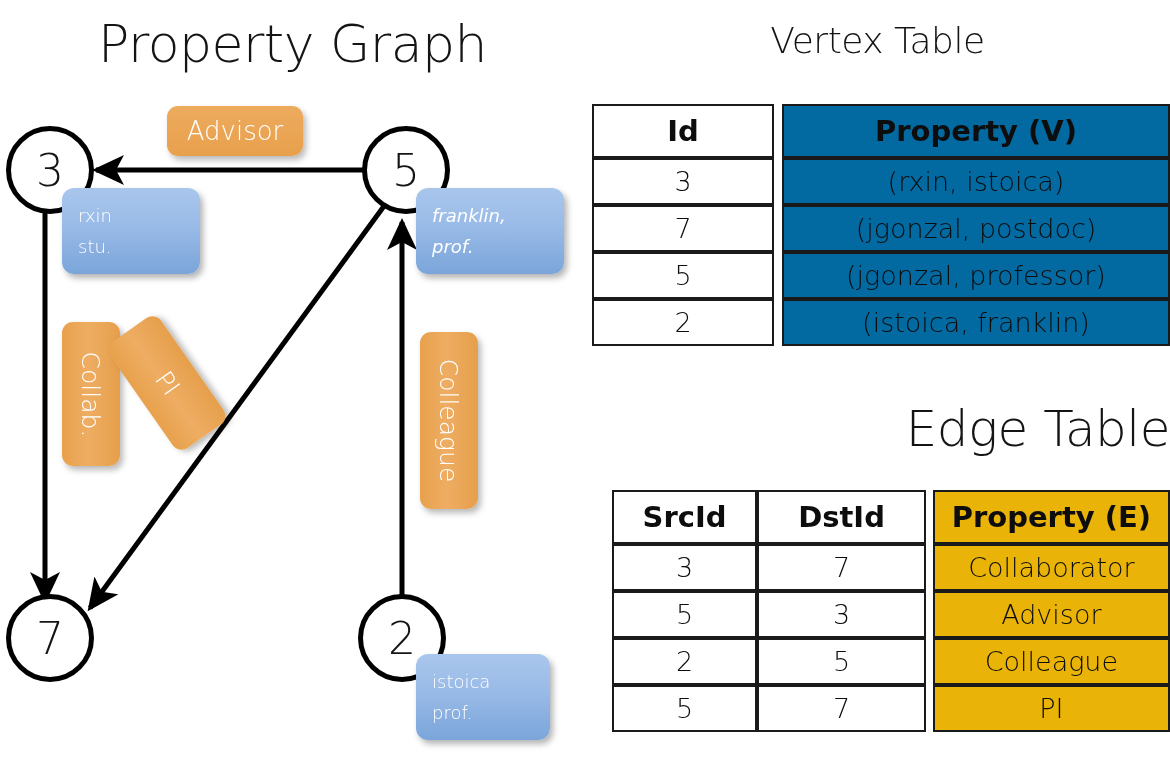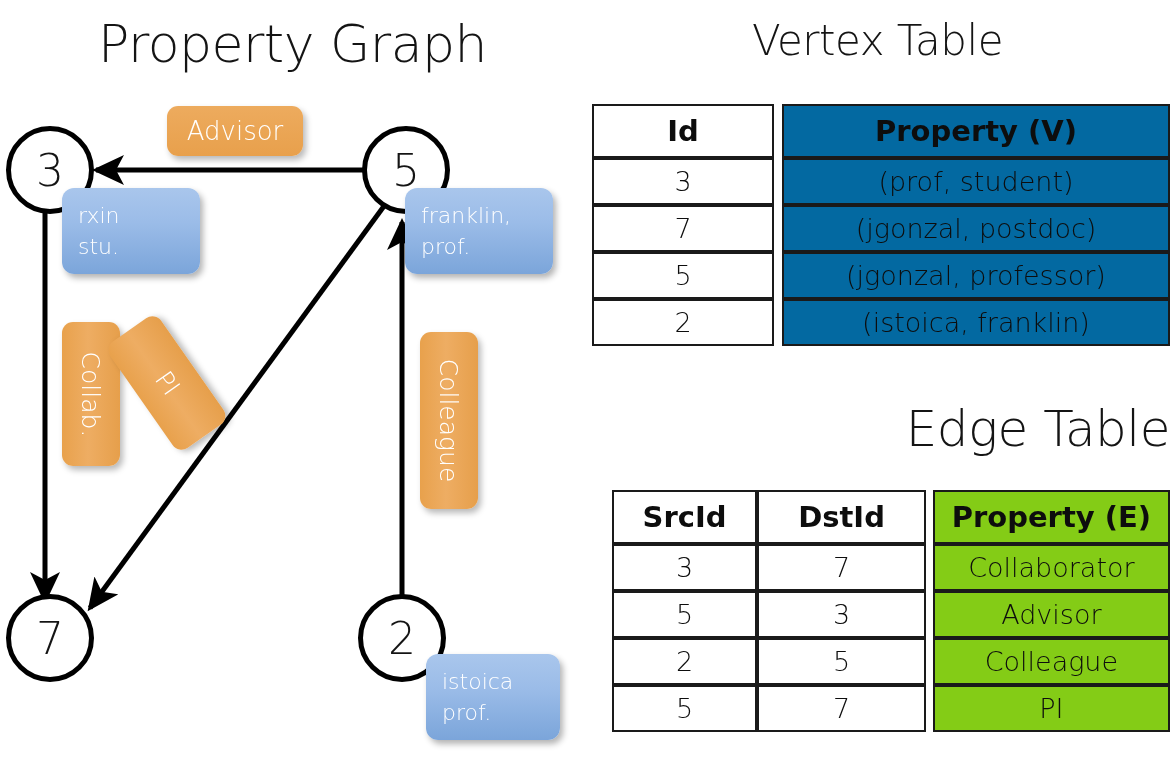--- a/index.html
+++ b/index.html
@@ -27,21 +27,21 @@
   }
   #title-property-graph {
     left: 0; top: 14px; width: 585px;
     text-align: center;
     font-size: 52px;
     line-height: 60px;
   }
   #title-vertex-table {
     left: 585px; top: 12px; width: 585px;
     text-align: center;
-    font-size: 42px;
+    font-size: 36px;
     line-height: 58px;
   }
   #title-edge-table {
     left: 585px; top: 400px; width: 585px;
     text-align: right;
     font-size: 50px;
     line-height: 58px;
   }
 
   
@@ -80,31 +80,31 @@
 
   
   .prop-box {
     position: absolute;
     border-radius: 12px;
     background: linear-gradient(to bottom, #a9c6ec 0%, #9bbce8 40%, #7ba5da 100%);
     box-shadow: 3px 4px 6px rgba(0,0,0,0.30);
     color: #ffffff;
     font-family: "DejaVu Sans", sans-serif;
     font-weight: 300;
-    font-size: 22px;
+    font-size: 18px;
     line-height: 31px;
     padding: 12px 16px;
     box-sizing: border-box;
     z-index: 7;
     white-space: pre-line;
   }
   #prop-rxin     { left: 62px;  top: 188px; width: 138px; height: 86px; }
-  #prop-franklin { left: 405px; top: 188px; width: 148px; height: 86px; }
+  #prop-franklin { left: 416px; top: 188px; width: 148px; height: 86px; font-style: italic; }
   #prop-jgonzal  { left: 62px;  top: 654px; width: 140px; height: 86px; }
-  #prop-istoica  { left: 426px; top: 654px; width: 134px; height: 86px; }
+  #prop-istoica  { left: 416px; top: 654px; width: 134px; height: 86px; }
 
   
   .edge-label {
     position: absolute;
     border-radius: 11px;
     background: linear-gradient(to right, #e8a14c 0%, #eead63 45%, #e69f4b 100%);
     box-shadow: 3px 4px 6px rgba(0,0,0,0.28);
     color: #ffffff;
     font-family: "DejaVu Sans", sans-serif;
     font-weight: 300;
@@ -164,21 +164,21 @@
   
   .gapcol { border: none !important; width: 8px; background: #ffffff; }
 
   #vertex-table { left: 592px; top: 104px; }
   #vertex-table .col-id  { width: 178px; }
   #vertex-table .col-prop{ width: 384px; background: #0369a1; }
 
   #edge-table { left: 612px; top: 490px; border-radius: 17px; }
   #edge-table .col-src  { width: 152px; }
   #edge-table .col-dst  { width: 180px; }
-  #edge-table .col-propE{ width: 246px; background: #84cc16; }
+  #edge-table .col-propE{ width: 246px; background: #eab308; }
 </style>
 </head>
 <body>
 
 <div id="graph-panel">
 
   <div class="section-title" id="title-property-graph">Property Graph</div>
 
   <svg id="graph-edges" viewBox="0 0 585 760" xmlns="http://www.w3.org/2000/svg">
     <defs>
@@ -232,21 +232,21 @@
     <tr>
       <th class="col-id">Id</th>
       <td class="gapcol"></td>
       <th class="col-prop">Property (V)</th>
     </tr>
   </thead>
   <tbody>
     <tr>
       <td class="col-id">3</td>
       <td class="gapcol"></td>
-      <td class="col-prop">(prof, student)</td>
+      <td class="col-prop">(rxin, istoica)</td>
     </tr>
     <tr>
       <td class="col-id">7</td>
       <td class="gapcol"></td>
       <td class="col-prop">(jgonzal, postdoc)</td>
     </tr>
     <tr>
       <td class="col-id">5</td>
       <td class="gapcol"></td>
       <td class="col-prop">(jgonzal, professor)</td>

